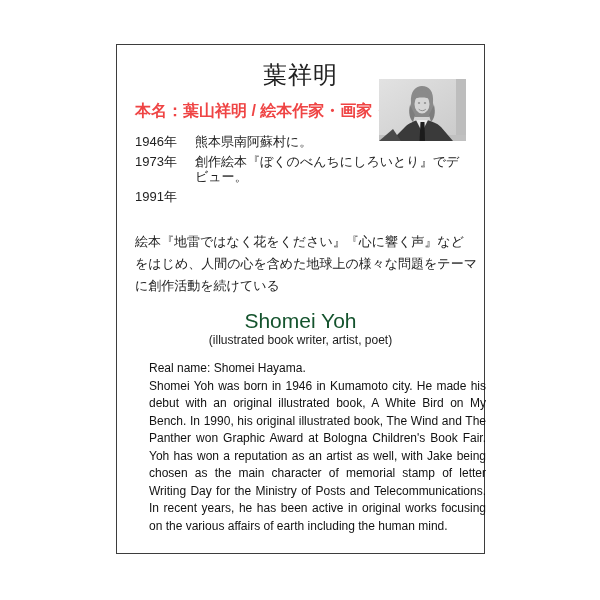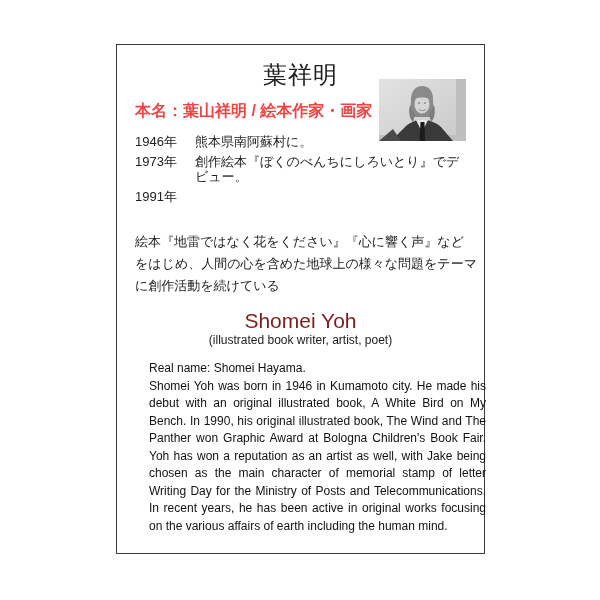--- a/index.html
+++ b/index.html
@@ -88,21 +88,21 @@
   }
   .title-en {
     position: absolute;
     left: 0;
     top: 264px;
     width: 100%;
     text-align: center;
     font-size: 21px;
     font-weight: 400;
     margin: 0;
-    color: #7f1d1d;
+    color: #14532d;
   }
   .subtitle-en {
     position: absolute;
     left: 0;
     top: 288px;
     width: 100%;
     text-align: center;
     font-size: 12px;
     color: #1a1a1a;
   }

